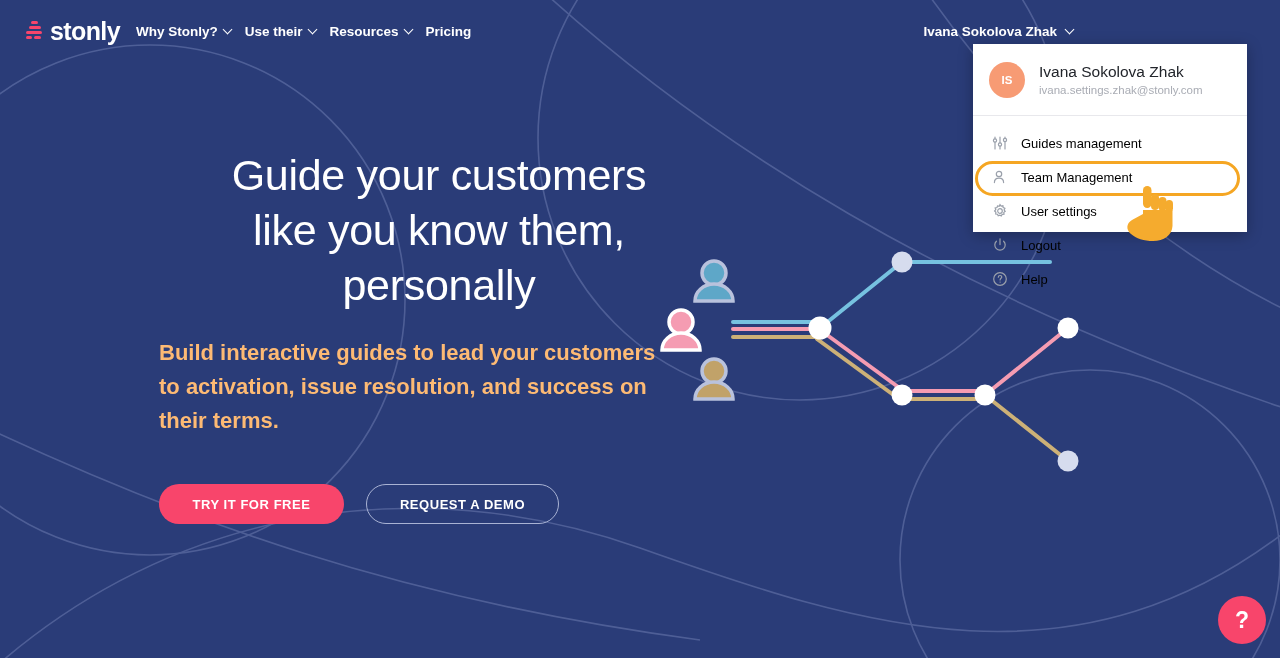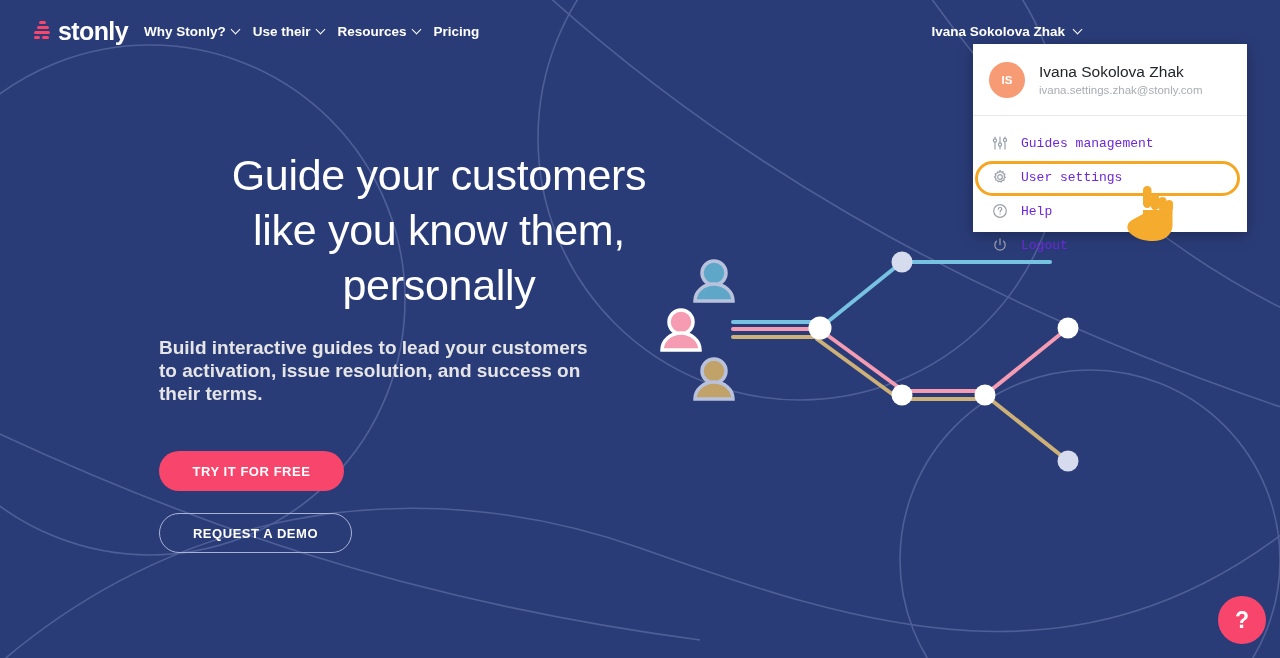--- a/index.html
+++ b/index.html
@@ -10,21 +10,21 @@
   }
   #page {
     position:relative; width:1280px; height:658px;
     background:#2a3c78; overflow:hidden;
   }
   
   #bg-decor { position:absolute; inset:0; width:1280px; height:658px; z-index:0; }
 
   
   #navbar {
-    position:absolute; top:0; left:8px; width:1096px; height:66px;
+    position:absolute; top:0; left:0; width:1096px; height:66px;
     z-index:6; display:flex; align-items:center;text-decoration:underline;
   }
   #brand { position:absolute; left:26px; top:19px; display:flex; align-items:center; gap:7px; }
   #brand-mark { width:17px; height:22px; position:relative; }
   #brand-mark i { position:absolute; background:#f8456b; border-radius:1.5px; display:block; }
   #brand-mark i.b1 { width:7px;  height:3.4px; left:5px;  top:0.5px; }
   #brand-mark i.b2 { width:12px; height:3.4px; left:2.5px;top:5.5px; }
   #brand-mark i.b3 { width:16px; height:3.4px; left:0px;  top:10.5px;}
   #brand-mark i.b4 { width:6px;  height:3.4px; left:0px;  top:15.5px;}
   #brand-mark i.b5 { width:7px;  height:3.4px; left:8px;  top:15.5px;}
@@ -35,22 +35,22 @@
   .chev { display:inline-block; width:8px; height:8px; position:relative; top:-2px; }
   .chev::after { content:""; position:absolute; left:0; top:0; width:6px; height:6px;
     border-right:1.6px solid #fff; border-bottom:1.6px solid #fff; transform:rotate(45deg); }
 
   #user-menu-trigger { position:absolute; right:22px; top:24px; display:flex; align-items:center; gap:9px; cursor:pointer; }
   #user-menu-name { color:#fff; font-size:13.5px; font-weight:700; white-space:nowrap; }
 
   
   #hero { position:absolute; left:159px; top:148px; width:560px; z-index:3; }
   #hero-title { color:#fff; font-size:43px; line-height:55px; font-weight:400; letter-spacing:-0.3px; white-space:pre-line;text-align:center; }
-  #hero-sub { color:#e5e5e5; font-size:19px; line-height:23px; font-weight:600; margin-top:23px; white-space:pre-line; }
-  #hero-ctas { margin-top:46px; display:flex; align-items:flex-start; gap:22px;flex-direction:column; }
+  #hero-sub { color:#fdba74; font-size:22px; line-height:34px; font-weight:600; margin-top:23px; white-space:pre-line; }
+  #hero-ctas { margin-top:46px; display:flex; align-items:flex-end; gap:22px; }
   .btn { height:40px; border-radius:22px; display:flex; align-items:center; justify-content:center;
          font-size:13px; font-weight:700; letter-spacing:0.55px; cursor:pointer; }
   #btn-primary { background:#f8456b; color:#fff; width:185px; }
   #btn-secondary { background:transparent; color:#fff; border:1.4px solid #a9b3d4; width:193px; }
 
   
   #illustration { position:absolute; left:0; top:0; width:1280px; height:658px; z-index:2; pointer-events:none; }
 
   
   #user-dropdown {
@@ -59,21 +59,21 @@
     box-shadow:0 3px 14px rgba(0,0,0,0.28);
   }
   #dd-header { height:72px; display:flex; align-items:center; padding:0 18px 0 16px; gap:14px; border-bottom:1px solid #e8e8ec; }
   #dd-avatar { width:36px; height:36px; border-radius:50%; background:#f79b74; color:#fff;
                font-size:11.5px; font-weight:700; display:flex; align-items:center; justify-content:center; flex:0 0 36px; }
   #dd-id { display:flex; flex-direction:column; gap:3px; min-width:0; }
   #dd-name { font-size:15.5px; color:#22252b; font-weight:400; white-space:nowrap; }
   #dd-email { font-size:11.5px; color:#a9acb4; white-space:nowrap; }
   #dd-items { padding-top:10px; }
   .dd-item { height:34px; display:flex; align-items:center; gap:13px; padding-left:18px; cursor:pointer; }
-  .dd-label { font-size:13px; color:#6d28d9;font-family:Liberation Mono, monospace; }
+  .dd-label { font-size:13px; color:#000000; }
   .dd-ico { width:17px; height:17px; flex:0 0 17px; display:flex; align-items:center; justify-content:center; }
 
   #highlight-box {
     position:absolute; left:975px; top:161px; width:265px; height:35px;
     border:3px solid #f5a623; border-radius:18px; z-index:11; pointer-events:none;
   }
   #hand-cursor { position:absolute; left:1124px; top:186px; z-index:12; pointer-events:none; }
 
   
   #help-bubble {
@@ -212,50 +212,59 @@
               <line x1="8" y1="2" x2="8" y2="14"></line>
               <line x1="13" y1="2" x2="13" y2="14"></line>
             <circle cx="3" cy="5.5" r="1.6" fill="#fff"></circle>
               <circle cx="8" cy="9.5" r="1.6" fill="#fff"></circle>
               <circle cx="13" cy="5" r="1.6" fill="#fff"></circle>
           </svg>
         </span>
         <span class="dd-label">Guides management</span>
       </div>
 
+      <div class="dd-item">
+        <span class="dd-ico">
+          <svg width="16" height="16" viewBox="0 0 16 16" fill="none" stroke="#9aa0ab" stroke-width="1.2" stroke-linecap="round">
+            <circle cx="7" cy="5" r="2.7"></circle>
+            <path d="M2.4 13.6 C2.4 10.6 4.4 9.2 7 9.2 C9.6 9.2 11.6 10.6 11.6 13.6"></path>
+          </svg>
+        </span>
+        <span class="dd-label">Team Management</span>
+      </div>
 
       <div class="dd-item">
         <span class="dd-ico">
           <svg width="16" height="16" viewBox="0 0 16 16" fill="none" stroke="#9aa0ab" stroke-width="1.2">
             <circle cx="8" cy="8" r="2.3"></circle>
             <path d="M8 1.6 L9.1 3.1 L10.9 2.8 L11.2 4.6 L12.9 5.3 L12.1 6.9 L13.2 8.3 L11.8 9.4 L12 11.2 L10.2 11.3 L9.3 12.9 L7.8 12.1 L6.2 12.8 L5.5 11.2 L3.7 11 L3.9 9.2 L2.6 8 L3.8 6.7 L3.2 5 L5 4.6 L5.5 2.9 L7.2 3.3 Z"></path>
           </svg>
         </span>
         <span class="dd-label">User settings</span>
       </div>
 
       <div class="dd-item">
         <span class="dd-ico">
           <svg width="16" height="16" viewBox="0 0 16 16" fill="none" stroke="#9aa0ab" stroke-width="1.2" stroke-linecap="round">
+            <path d="M4.4 4.2 A5.2 5.2 0 1 0 11.6 4.2"></path>
+            <line x1="8" y1="1.8" x2="8" y2="7.6"></line>
+          </svg>
+        </span>
+        <span class="dd-label">Logout</span>
+      </div>
+
+      <div class="dd-item">
+        <span class="dd-ico">
+          <svg width="16" height="16" viewBox="0 0 16 16" fill="none" stroke="#9aa0ab" stroke-width="1.2" stroke-linecap="round">
             <circle cx="8" cy="8" r="6.3"></circle>
             <path d="M6.3 6.2 C6.3 5.1 7.1 4.5 8.1 4.5 C9.1 4.5 9.8 5.1 9.8 6.1 C9.8 7.3 8.1 7.4 8.1 8.9"></path>
             <circle cx="8.1" cy="11.1" r="0.65" fill="#9aa0ab" stroke="none"></circle>
           </svg>
         </span>
         <span class="dd-label">Help</span>
-      </div>
-
-      <div class="dd-item">
-        <span class="dd-ico">
-          <svg width="16" height="16" viewBox="0 0 16 16" fill="none" stroke="#9aa0ab" stroke-width="1.2" stroke-linecap="round">
-            <path d="M4.4 4.2 A5.2 5.2 0 1 0 11.6 4.2"></path>
-            <line x1="8" y1="1.8" x2="8" y2="7.6"></line>
-          </svg>
-        </span>
-        <span class="dd-label">Logout</span>
       </div>
 
     </div>
   </div>
 
   <div id="highlight-box"></div>
 
   <svg id="hand-cursor" width="52" height="56" viewBox="0 0 52 56">
     <g fill="#f5ab2e">
       <rect x="19" y="0" width="8.5" height="22" rx="4.2"></rect>

